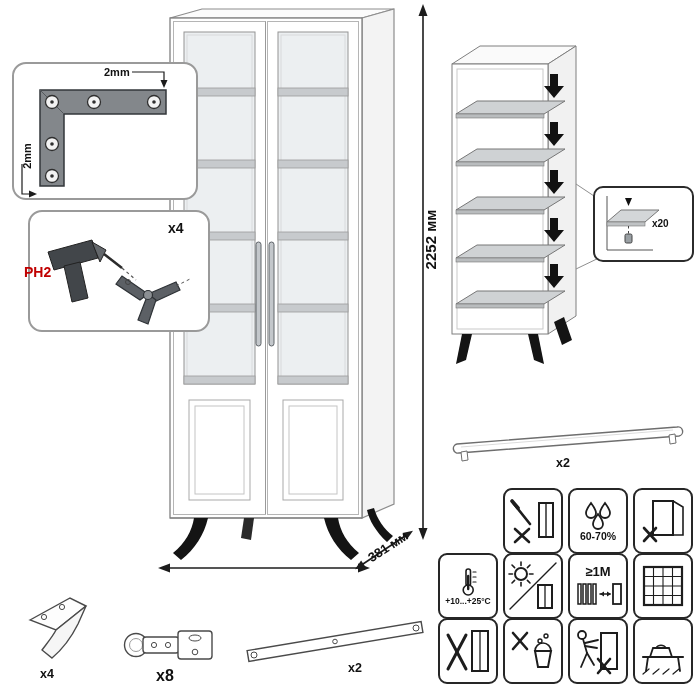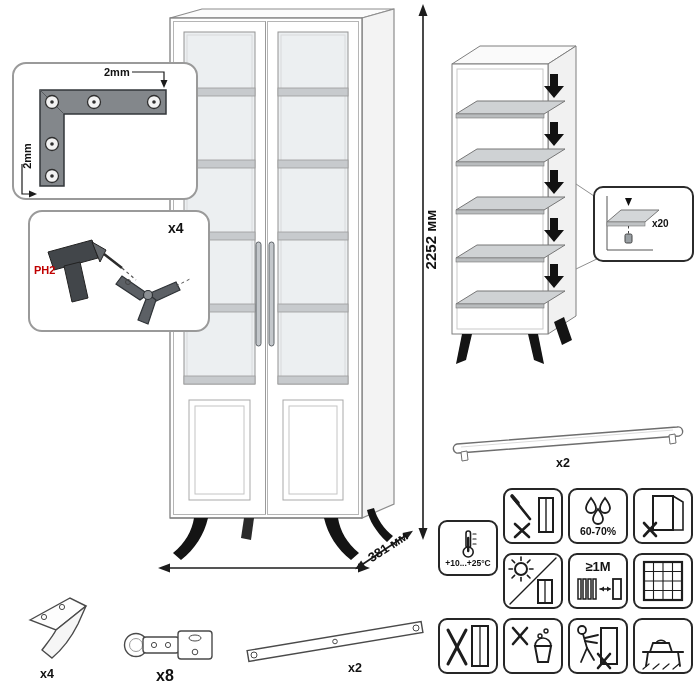--- a/index.html
+++ b/index.html
@@ -2,21 +2,21 @@
 <html><head>
 <meta charset="utf-8">
 <style>
   * { margin:0; padding:0; box-sizing:border-box; }
   body { font-family:"Liberation Sans", sans-serif; background:#ffffff; }
   .stage { position:relative; width:700px; height:688px; background:#ffffff; overflow:hidden; }
   .abs { position:absolute; }
   .inset { position:absolute; border:2px solid #9a9a9a; border-radius:14px; background:#fff; }
   .lbl { position:absolute; font-weight:bold; color:#111; white-space:nowrap; }
   .dimv { transform:rotate(-90deg); text-align:center; font-size:15px; }
-  .care-box { position:absolute; width:60px; height:56px; border:2px solid #262626;
+  .care-box { position:absolute; width:60px; height:66px; border:2px solid #262626;
               border-radius:9px; background:#fff; display:flex; flex-direction:column;
               align-items:center; justify-content:center; overflow:hidden; }
   .care-text { font-weight:bold; color:#111; line-height:1; margin-top:1px; white-space:nowrap; }
 </style>
 </head>
 <body>
 
 <div class="stage">
 
   <svg class="abs" style="left:148px;top:2px" width="260" height="566" viewBox="0 0 260 566">
@@ -117,21 +117,21 @@
         <path d="M118,82 L92,64 L86,72 L110,88 Z"></path>
         <path d="M118,82 L146,70 L150,78 L124,90 Z"></path>
         <path d="M118,82 L108,108 L118,112 L126,88 Z"></path>
         <circle cx="118" cy="83" r="4.5" fill="#8b8f93"></circle>
       </g>
       <circle cx="98" cy="70" r="2.5" fill="none" stroke="#444"></circle>
       <line x1="146" y1="74" x2="162" y2="66" stroke="#555" stroke-width="1" stroke-dasharray="3,3"></line>
     </svg>
   </div>
   <span class="lbl" style="left:168px;top:220px;font-size:14px">x4</span>
-  <span class="lbl" style="left:34px;top:264px;font-size:11px;color:#c00000">PH2</span>
+  <span class="lbl" style="left:24px;top:264px;font-size:14px;color:#c00000">PH2</span>
 
   <svg class="abs" style="left:438px;top:34px" width="166" height="350" viewBox="0 0 166 350">
     <polygon points="14,30 110,30 138,12 42,12" fill="#fafafa" stroke="#7f7f7f"></polygon>
     <polygon points="110,30 138,12 138,282 110,300" fill="#f1f1f1" stroke="#7f7f7f"></polygon>
     <rect x="14" y="30" width="96" height="270" fill="#ffffff" stroke="#7f7f7f"></rect>
     <rect x="19" y="35" width="86" height="260" fill="none" stroke="#c9c9c9"></rect>
 
     <g>
       <polygon points="18,80 106,80 127,67 39,67" fill="#cfd2d4" stroke="#777"></polygon>
       <rect x="18" y="80" width="88" height="4" fill="#b9bcbe" stroke="#777" stroke-width="0.6"></rect>
@@ -238,21 +238,21 @@
     <svg width="52" height="52" viewBox="0 0 52 52">
       <g stroke="#1d1d1d" fill="none" stroke-linecap="round">
         <rect x="16" y="6" width="20" height="34" stroke-width="2"></rect>
         <polyline points="36,6 46,12 46,40 36,40" stroke-width="1.6"></polyline>
         <line x1="7" y1="33" x2="19" y2="46" stroke-width="2.6"></line>
         <line x1="19" y1="33" x2="7" y2="46" stroke-width="2.6"></line>
       </g>
     </svg>
   </div>
 
-  <div class="care-box" style="left:438px;top:520px">
+  <div class="care-box" style="left:438px;top:553px">
     <svg width="44" height="30" viewBox="0 0 44 30">
       <g stroke="#1d1d1d" fill="#fff" stroke-linecap="round">
         <rect x="20" y="3" width="4.5" height="17" rx="2.2" stroke-width="1.6"></rect>
         <circle cx="22.2" cy="24" r="5" stroke-width="1.6"></circle>
         <line x1="22.2" y1="10" x2="22.2" y2="23" stroke-width="2.4"></line>
         <line x1="27" y1="6" x2="30" y2="6" stroke-width="1.2"></line>
         <line x1="27" y1="11" x2="30" y2="11" stroke-width="1.2"></line>
         <line x1="27" y1="16" x2="30" y2="16" stroke-width="1.2"></line>
       </g>
     </svg>

